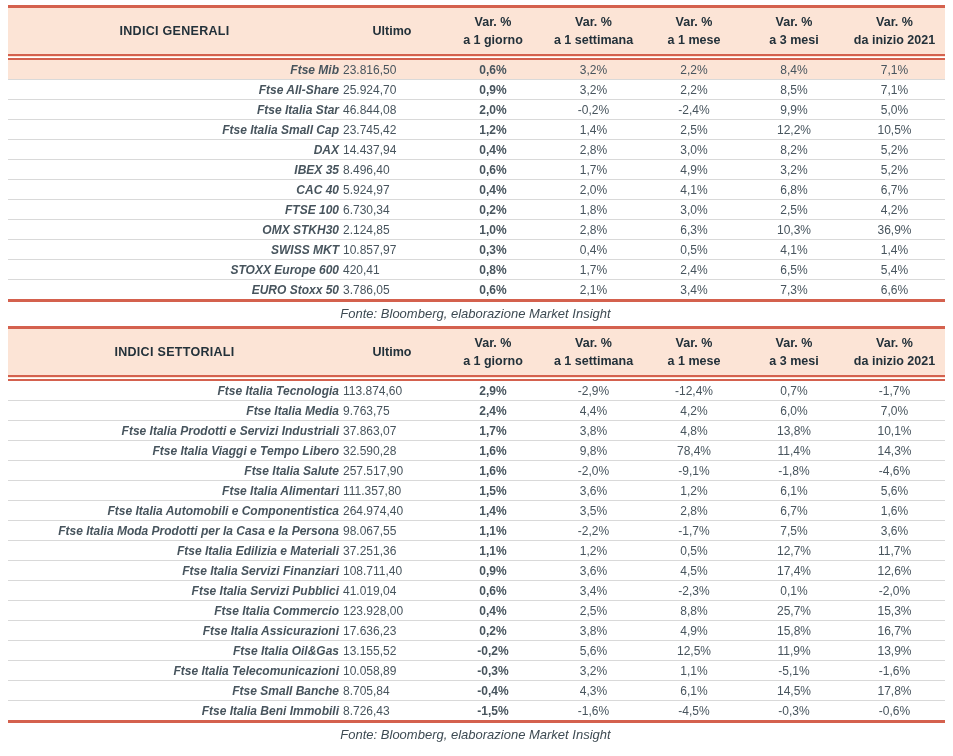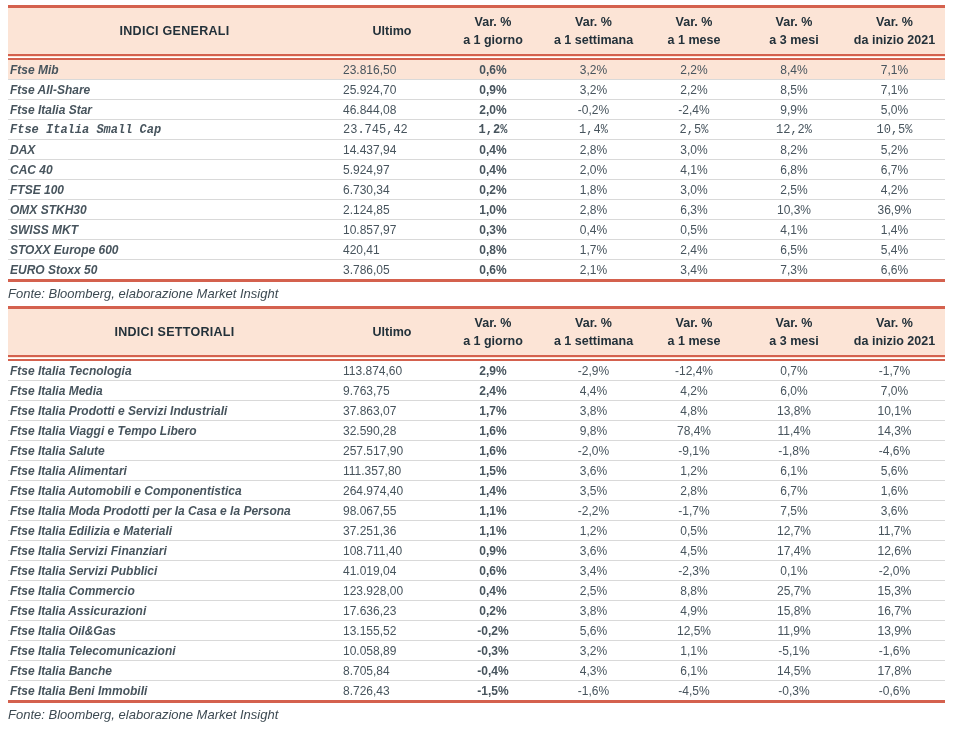--- a/index.html
+++ b/index.html
@@ -31,30 +31,30 @@
   }
   th.name-col{font-size:13px;letter-spacing:.3px;}
   table.idx tbody td{
     height:19px;padding:0 2px;
     border-bottom:1px solid var(--divider);
     font-size:12px;color:var(--num);
     white-space:nowrap;overflow:hidden;
   }
   td.name-col{
     font-weight:bold;font-style:italic;
-    color:var(--text_dark);padding-left:5px;font-size:12.5px;
+    color:var(--text_dark);padding-left:5px;font-size:12.5px;text-align:right;
   }
   td.ult-col{padding-right:18px;}
   td.var-col{text-align:center;}
   td.v1{font-weight:bold;color:var(--text_dark);}
   tr.highlight td{background:var(--header_bg);}
-  tr.sep td{border-bottom:6px double var(--accent);font-family:Liberation Mono, monospace;}
+  tr.sep td{border-bottom:6px double var(--accent);}
   table.idx tbody tr:last-child td{border-bottom:3px solid var(--accent);}
   .fonte{
-    width:935px;text-align:left;
+    width:935px;text-align:center;
     font-style:italic;font-size:13px;color:var(--fonte);
     padding:4px 2px 5px 0;
   }
   .fonte:last-child{padding-bottom:1px;}
 </style>
 </head>
 <body>
 
 <div class="page">
 
@@ -140,20 +140,29 @@
         <tr>
           <td class="name-col">DAX</td>
           <td class="ult-col">14.437,94</td>
           <td class="var-col v1">0,4%</td>
           <td class="var-col">2,8%</td>
           <td class="var-col">3,0%</td>
           <td class="var-col">8,2%</td>
           <td class="var-col">5,2%</td>
         </tr>
 
+        <tr>
+          <td class="name-col">IBEX 35</td>
+          <td class="ult-col">8.496,40</td>
+          <td class="var-col v1">0,6%</td>
+          <td class="var-col">1,7%</td>
+          <td class="var-col">4,9%</td>
+          <td class="var-col">3,2%</td>
+          <td class="var-col">5,2%</td>
+        </tr>
 
         <tr>
           <td class="name-col">CAC 40</td>
           <td class="ult-col">5.924,97</td>
           <td class="var-col v1">0,4%</td>
           <td class="var-col">2,0%</td>
           <td class="var-col">4,1%</td>
           <td class="var-col">6,8%</td>
           <td class="var-col">6,7%</td>
         </tr>
@@ -393,21 +402,21 @@
           <td class="name-col">Ftse Italia Telecomunicazioni</td>
           <td class="ult-col">10.058,89</td>
           <td class="var-col v1">-0,3%</td>
           <td class="var-col">3,2%</td>
           <td class="var-col">1,1%</td>
           <td class="var-col">-5,1%</td>
           <td class="var-col">-1,6%</td>
         </tr>
 
         <tr>
-          <td class="name-col">Ftse Italia Banche</td>
+          <td class="name-col">Ftse Small Banche</td>
           <td class="ult-col">8.705,84</td>
           <td class="var-col v1">-0,4%</td>
           <td class="var-col">4,3%</td>
           <td class="var-col">6,1%</td>
           <td class="var-col">14,5%</td>
           <td class="var-col">17,8%</td>
         </tr>
 
         <tr>
           <td class="name-col">Ftse Italia Beni Immobili</td>

